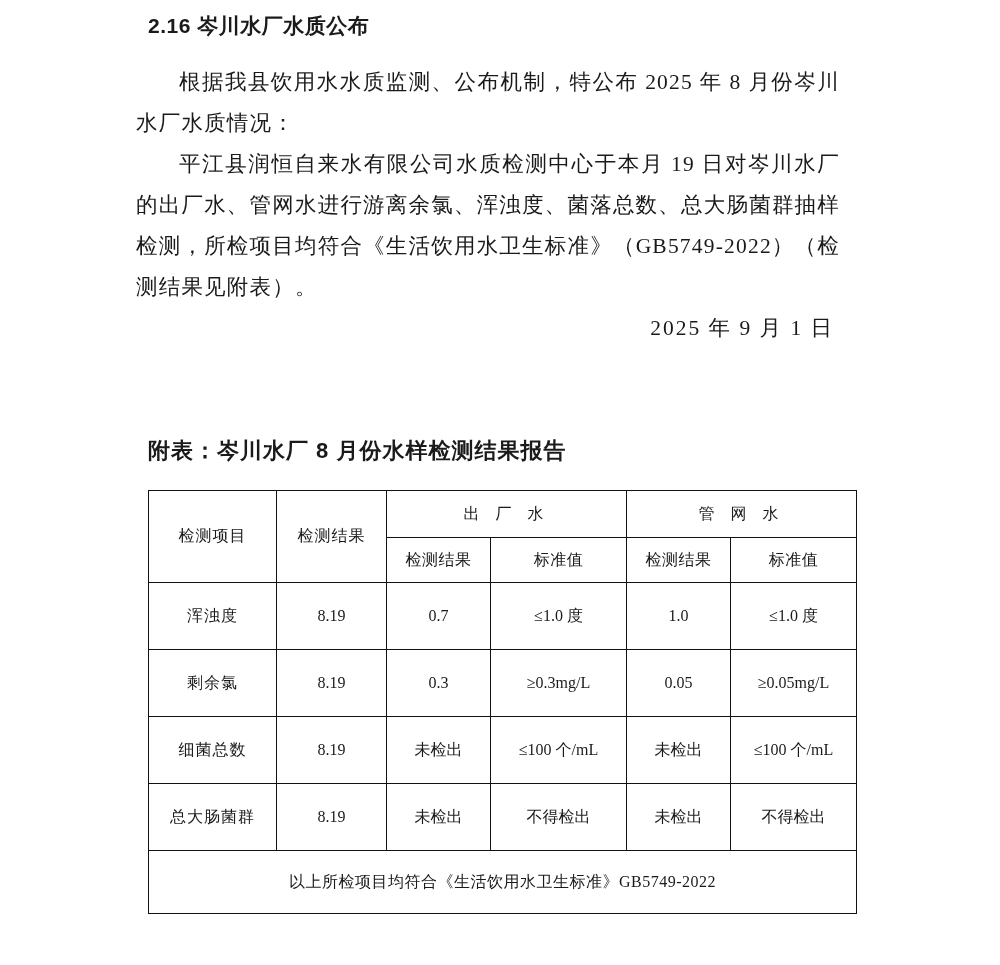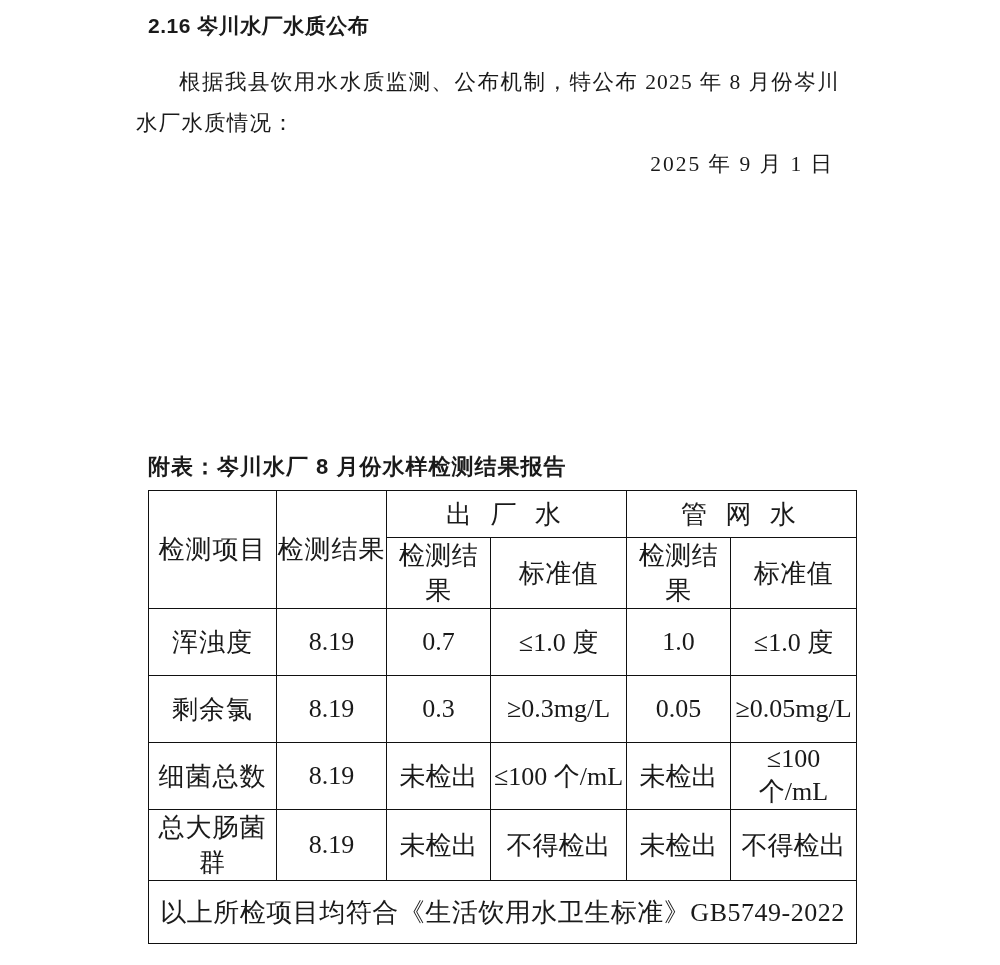--- a/index.html
+++ b/index.html
@@ -47,40 +47,40 @@
   }
   .date-line {
     text-align: right;
     text-indent: 0;
     letter-spacing: 2px;
     padding-right: 6px;
   }
   .attach-title {
     position: absolute;
     left: 148px;
-    top: 452px;
+    top: 436px;
     font-size: 22px;
     font-weight: bold;
     letter-spacing: 1px;
     font-family: "Liberation Sans", "DejaVu Sans", sans-serif;
   }
   table.report {
     position: absolute;
     left: 148px;
     top: 490px;
     width: 708px;
     border-collapse: collapse;
     table-layout: fixed;
   }
   table.report td, table.report th {
     border: 1.5px solid #111;
     text-align: center;
     vertical-align: middle;
     font-weight: normal;
-    font-size: 26px;
+    font-size: 16px;
     padding: 0;
   }
   .hdr-item { height: 46px; font-size: 19px; letter-spacing: 1px; }
   .hdr-group { height: 46px; font-size: 19px; letter-spacing: 6px; }
   .hdr-sub { height: 44px; font-size: 18px; letter-spacing: 0.5px; }
   .data-row td { height: 66px; font-size: 19px; }
   .numcell { font-size: 17px; font-family: "Liberation Serif", serif; }
   .stdcell { font-size: 18px; }
   .footnote-row td {
     height: 62px;
@@ -94,20 +94,21 @@
 </style>
 </head>
 <body>
 
 <div class="page">
 
   <div class="doc-title">2.16 岑川水厂水质公布</div>
 
   <div class="body-text">
     <p class="para">根据我县饮用水水质监测、公布机制，特公布 2025 年 8 月份岑川水厂水质情况：</p>
+    <p class="para">平江县润恒自来水有限公司水质检测中心于本月 19 日对岑川水厂的出厂水、管网水进行游离余氯、浑浊度、菌落总数、总大肠菌群抽样检测，所检项目均符合《生活饮用水卫生标准》（GB5749-2022）（检测结果见附表）。</p>
     <p class="para date-line">2025 年 9 月 1 日</p>
   </div>
 
   <div class="attach-title">附表：岑川水厂 8 月份水样检测结果报告</div>
 
   <table class="report">
     <colgroup>
       <col style="width:128px">
       <col style="width:110px">
       <col style="width:104px">

